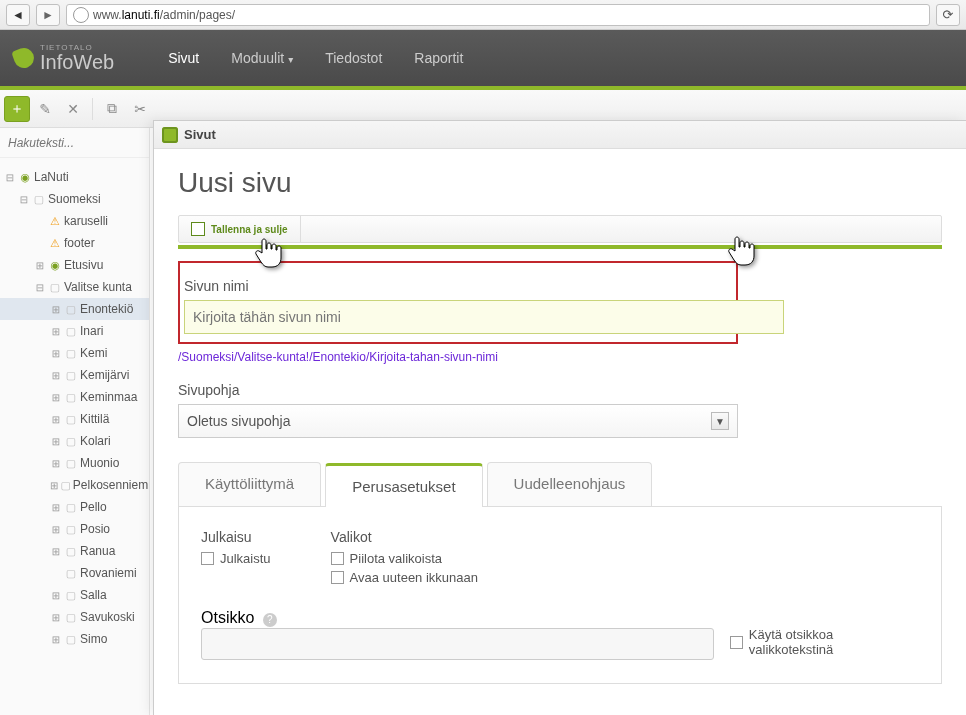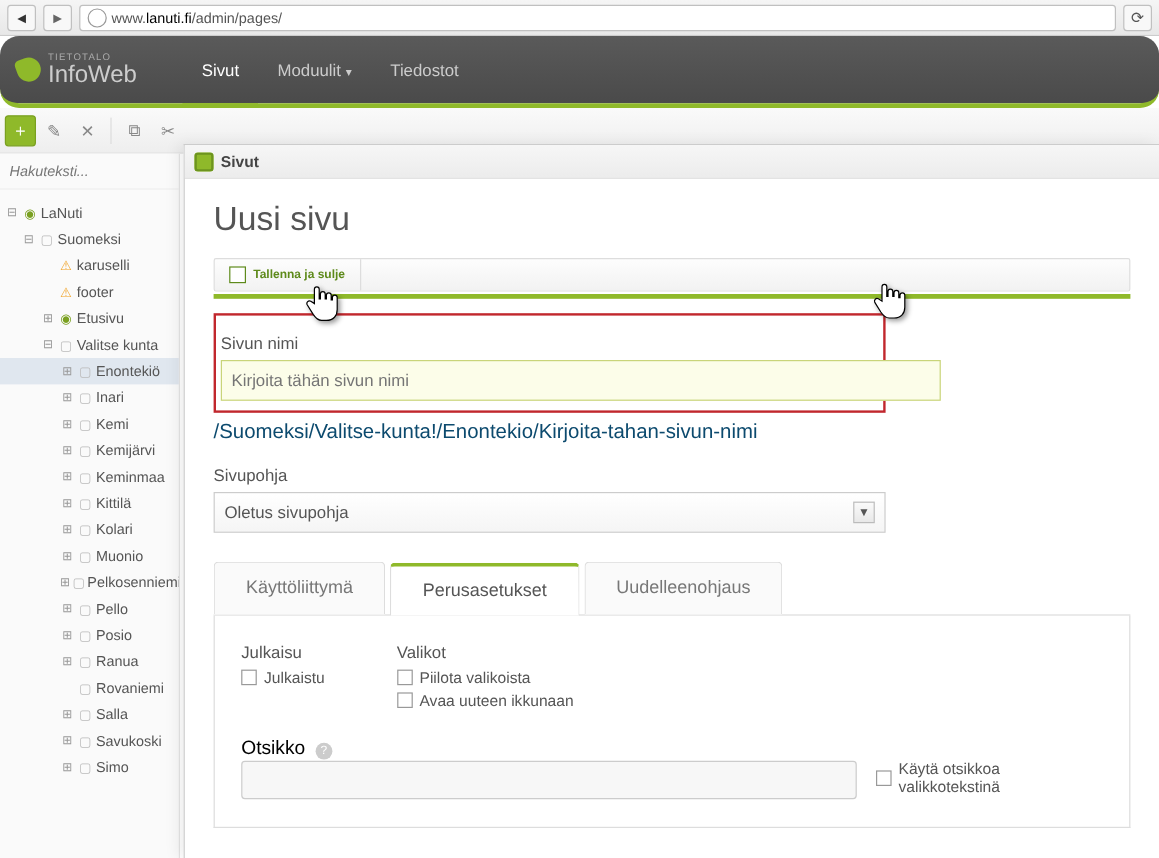--- a/index.html
+++ b/index.html
@@ -8,21 +8,21 @@
 
 .browser-bar { height: 30px; background: linear-gradient(#f5f5f5, #e8e8e8); border-bottom: 1px solid #ccc; display: flex; align-items: center; padding: 0 6px; gap: 6px; }
 .nav-btn { width: 24px; height: 22px; border: 1px solid #c0c0c0; border-radius: 3px; background: #f8f8f8; display: flex; align-items: center; justify-content: center; font-size: 12px; color: #666; }
 .nav-btn.enabled { color: #333; }
 .globe { width: 16px; height: 16px; border: 1px solid #999; border-radius: 50%; background: #fff; margin-right: 4px; }
 .url-bar { flex: 1; height: 22px; border: 1px solid #c0c0c0; border-radius: 3px; background: #fff; display: flex; align-items: center; padding: 0 6px; font-size: 12px; color: #555; }
 .url-bar .domain { color: #000; }
 .reload-btn { width: 24px; height: 22px; border: 1px solid #c0c0c0; border-radius: 3px; background: #f8f8f8; display:flex; align-items:center; justify-content:center; font-size: 13px; color: #555;}
 
 
-.app-header { height: 60px; background: linear-gradient(#5a5a5a, #4a4a4a); display: flex; align-items: center; padding: 0 14px; gap: 8px; border-bottom: 4px solid #8fb92a; border-radius: 16px; }
+.app-header { height: 60px; background: linear-gradient(#5a5a5a, #4a4a4a); display: flex; align-items: center; padding: 0 14px; gap: 8px; border-bottom: 4px solid #8fb92a; }
 .logo-block { display: flex; align-items: center; gap: 6px; color: #8fb92a; }
 .logo-leaf { width: 20px; height: 20px; background: #8fb92a; border-radius: 4px 10px 10px 10px; transform: rotate(-20deg); }
 .logo-text { display:flex; flex-direction:column; line-height:1;}
 .logo-brand-top { font-size: 8px; color: #aaa; letter-spacing: 1px; }
 .logo-brand { font-size: 20px; color: #ccc; font-weight: 300; }
 .top-nav { display: flex; margin-left: 30px; }
 .top-nav-item { padding: 20px 16px; color: #ccc; font-size: 14px; cursor: pointer; position: relative; }
 .top-nav-item.active { color: #fff; border-bottom: 4px solid #8fb92a; margin-bottom: -4px; }
 .top-nav-item .chev { font-size: 10px; margin-left: 4px; }
 
@@ -59,21 +59,21 @@
 .page-title { font-size: 28px; font-weight: 300; color:#555; margin-bottom: 16px;}
 
 .save-bar { border:1px solid #ddd; border-radius:2px; background: linear-gradient(#fdfdfd,#f2f2f2); margin-bottom: 2px;}
 .save-btn { display:inline-flex; align-items:center; gap:6px; padding: 6px 12px; color:#5e8a1b; font-weight:bold; font-size: 10px; border-right:1px solid #ddd;}
 .save-btn .disk { width:14px; height:14px; border:1px solid #5e8a1b; background:#fff; position:relative;}
 .green-line { height:4px; background:#8fb92a; margin-bottom: 12px;}
 
 .highlight-box { border: 2px solid #c1272d; padding: 15px 4px 8px 4px; margin-bottom: 6px; position:relative; width: 560px;}
 .field-label { font-size: 14px; color:#555; margin-bottom: 6px; display:block;}
 .text-input { width: 600px; height: 34px; border:1px solid #c9d47a; background:#fcfde9; padding: 0 8px; font-size: 14px; color:#666;}
-.path-text { font-size: 17px; color:#0c4a6e; margin-bottom: 18px; margin-top: 4px;}
+.path-text { font-size: 12px; color:#6d28d9; margin-bottom: 18px; margin-top: 4px;}
 
 .select-wrap { width: 560px; height: 34px; border:1px solid #ccc; display:flex; align-items:center; justify-content:space-between; padding: 0 8px; font-size:14px; color:#555; margin-bottom: 24px; background: linear-gradient(#fff,#f5f5f5);}
 .select-wrap .dd { width:18px; height:18px; border:1px solid #bbb; background: linear-gradient(#fafafa,#e8e8e8); display:flex; align-items:center; justify-content:center; font-size:10px; color:#555;}
 
 .tabs { display:flex; gap:4px; border-bottom: 1px solid #ddd; }
 .tab { padding: 12px 26px; border:1px solid #ddd; border-bottom:none; border-radius: 4px 4px 0 0; background:#fafafa; font-size:15px; color:#777;}
 .tab.active { background:#fff; border-top: 3px solid #8fb92a; color:#555; position:relative; top:1px;}
 
 .tab-content { border:1px solid #ddd; border-top:none; padding: 22px; }
 .form-row { display:flex; gap: 60px; margin-bottom: 20px;}
@@ -106,20 +106,21 @@
     <div class="logo-leaf"></div>
     <div class="logo-text">
       <span class="logo-brand-top">TIETOTALO</span>
       <span class="logo-brand">InfoWeb</span>
     </div>
   </div>
   <div class="top-nav" id="topnav">
       <div class="top-nav-item active">Sivut</div>
       <div class="top-nav-item">Moduulit<span class="chev">▾</span></div>
       <div class="top-nav-item">Tiedostot</div>
+      <div class="top-nav-item">Raportit</div>
     </div>
 </div>
 
 <div class="toolbar">
   <div class="tb-btn primary">＋</div>
   <div class="tb-btn">✎</div>
   <div class="tb-btn">✕</div>
   <div class="tb-sep"></div>
   <div class="tb-btn">⧉</div>
   <div class="tb-btn">✂</div>

